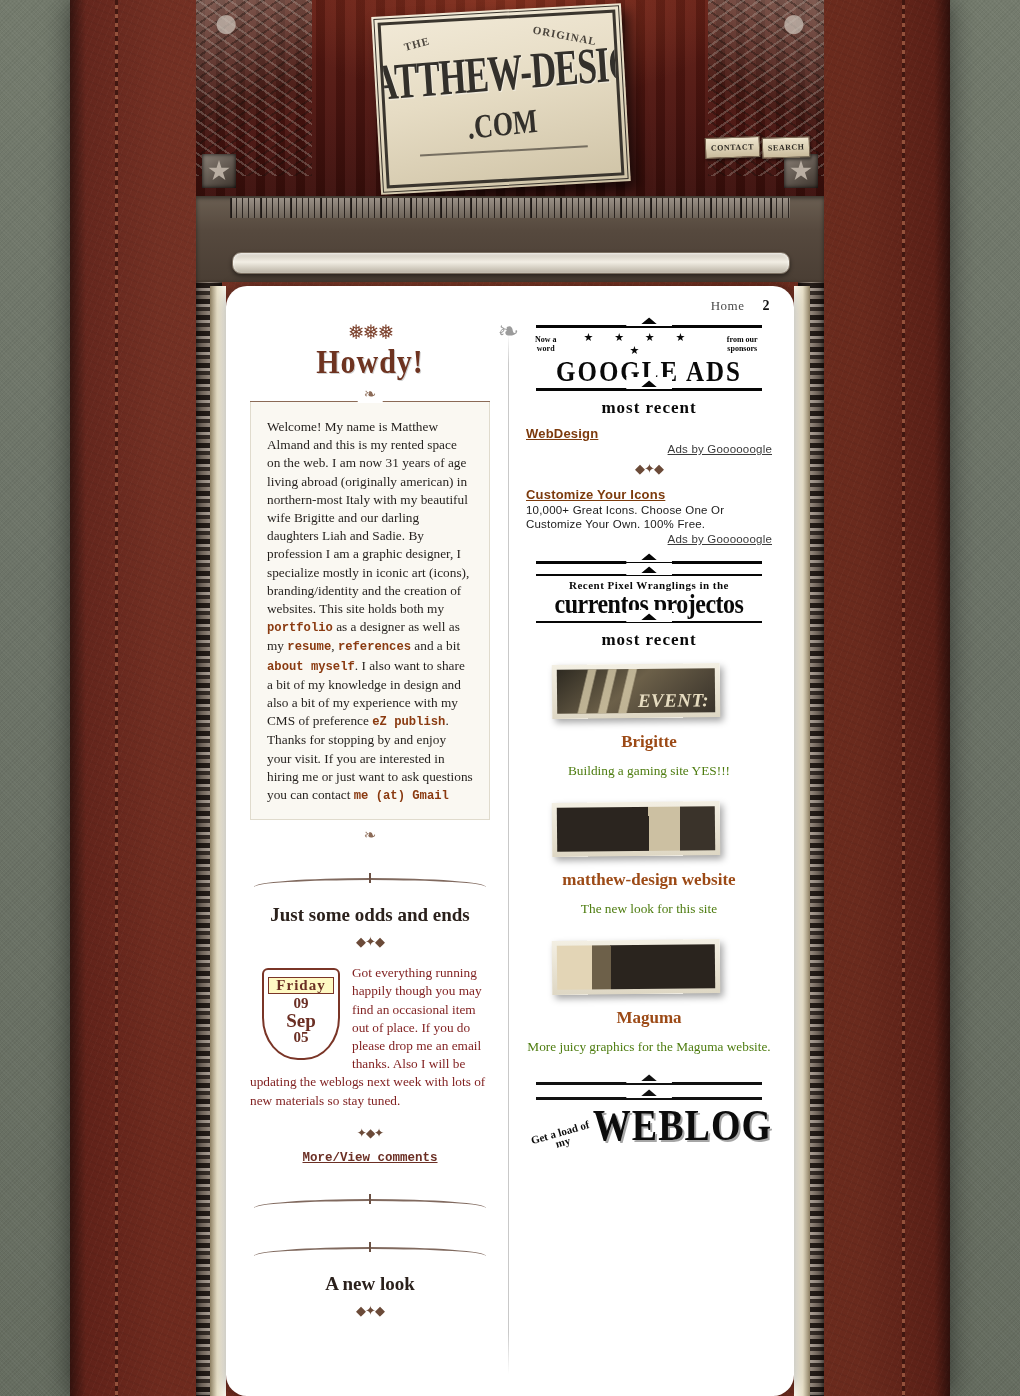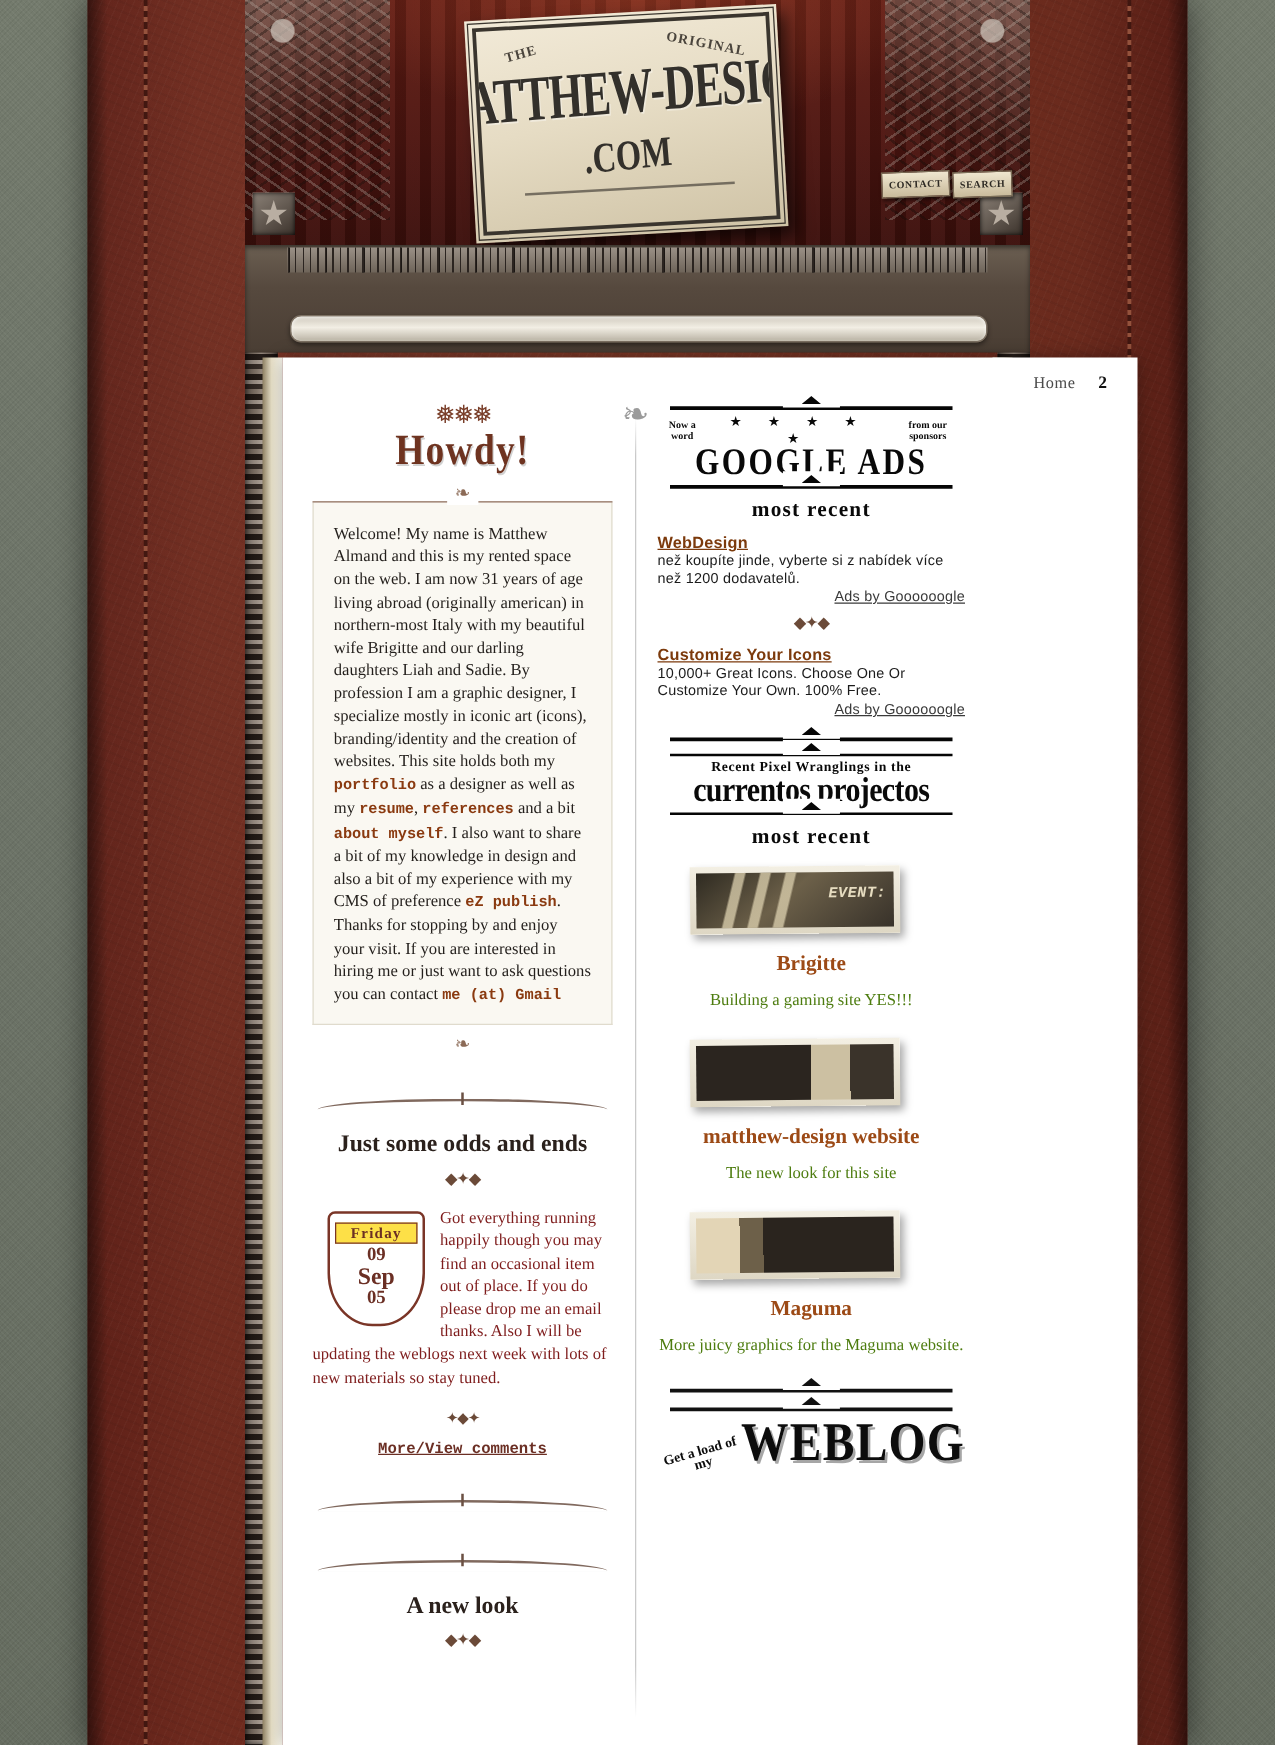--- a/index.html
+++ b/index.html
@@ -168,23 +168,24 @@
   }
   .shelf-trough {
     position:absolute; left: 36px; bottom: 8px; width: 556px; height: 20px;
     background: linear-gradient(180deg,#cfc9bd,#f2eee4 45%, #b9b2a3);
     border-radius: 9px; border:1px solid #7c7062;
     box-shadow: inset 0 1px 3px rgba(255,255,255,.8), 0 2px 4px rgba(0,0,0,.45);
   }
 
   
   .page {
-    position:absolute; left:226px; top:286px; width: 684px; height: 1110px;
+    position:absolute; left:226px; top:286px; width: 568px; height: 1110px;
     background:#ffffff;
     box-shadow: 0 0 14px rgba(0,0,0,.35);
+    border-radius: 21px;
   }
   .page-edge-l {
     position:absolute; left:210px; top:286px; width:16px; height:1110px;
     background: linear-gradient(90deg,#8d7f62,#e8e0c8 45%,#fdfbf2);
   }
   .page-edge-r {
     position:absolute; right:210px; top:286px; width:16px; height:1110px;
     background: linear-gradient(270deg,#8d7f62,#e8e0c8 45%,#fdfbf2);
   }
 
@@ -271,22 +272,22 @@
     float:left; width: 78px; height: 92px; margin: 4px 12px 2px 12px;
     position:relative; color:#6b2f24;
   }
   .datebadge .frame {
     position:absolute; inset:0;
     border: 2px solid #7a3527; border-radius: 6px 6px 46% 46%;
     background:#fff;
   }
   .datebadge .day {
     position:absolute; left:6px; right:6px; top:9px; height:15px;
-    background:#fde047; border:1.5px solid #7a3527;
-    font-family:"Liberation Serif", serif; font-weight:bold; font-size:12px;
+    background:#fef9c3; border:1.5px solid #7a3527;
+    font-family:"Liberation Serif", serif; font-weight:bold; font-size:15px;
     text-align:center; line-height:14px; letter-spacing:1px; color:#6b2f24;
   }
   .datebadge .dnum{
     position:absolute; left:0; right:0; top:28px; text-align:center;
     font-family:"Liberation Serif", serif; font-weight:bold;
     font-size: 15px; line-height: 15px; color:#6b2f24;
   }
   .datebadge .dmon{
     position:absolute; left:0; right:0; top:43px; text-align:center;
     font-family:"Liberation Serif", serif; font-weight:bold;
@@ -367,23 +368,23 @@
   .thumb-wrap { position:relative; height: 66px; margin: 10px 0 6px; }
   .thumb {
     position:absolute; left: 26px; top: 4px; width: 168px; height: 54px;
     background: linear-gradient(180deg,#f3efe3,#ded7c4);
     padding: 5px; box-sizing:border-box;
     box-shadow: 3px 4px 7px rgba(0,0,0,.35);
     transform: rotate(-0.6deg);
   }
   .thumb .pic { width:100%; height:100%; position:relative; overflow:hidden; }
   .thumb .cap {
-    position:absolute; right:6px; bottom:20px; color:#e6dcc0;
-    font-family:Liberation Mono, monospace; font-weight:bold; font-style:italic;
-    font-size: 12px; letter-spacing:.5px;
+    position:absolute; right:6px; bottom:1px; color:#e6dcc0;
+    font-family:Liberation Serif, serif; font-weight:bold; font-style:italic;
+    font-size: 19px; letter-spacing:.5px;
   }
   .pic-event {
     background:
       linear-gradient(104deg, transparent 18%, rgba(222,210,176,.75) 19% 23%, transparent 24%,
                       transparent 30%, rgba(222,210,176,.75) 31% 35%, transparent 36%,
                       transparent 42%, rgba(222,210,176,.75) 43% 47%, transparent 48%),
       linear-gradient(140deg,#2e2a21 0%, #6c6049 45%, #38322a 100%);
   }
   .pic-md {
     background:
@@ -513,21 +514,20 @@
         <span class="gads-stars">★ ★ ★ ★ ★</span>
         <span class="banner-side">from our sponsors</span>
       </div>
       <div class="banner-words gads-title">GOOGLE ADS</div>
       <div class="banner-rule"></div>
       <div class="most-recent">most recent</div>
     </div>
 
     <div class="ad">
       <div class="ad-title">WebDesign</div>
-      <div class="ad-body">než koupíte jinde, vyberte si z nabídek více než 1200 dodavatelů.</div>
       <div class="ad-by">Ads by Goooooogle</div>
     </div>
     <div class="ad-sep">◆✦◆</div>
 
     <div class="ad">
       <div class="ad-title">Customize Your Icons</div>
       <div class="ad-body">10,000+ Great Icons. Choose One Or Customize Your Own. 100% Free.</div>
       <div class="ad-by">Ads by Goooooogle</div>
     </div>
 

